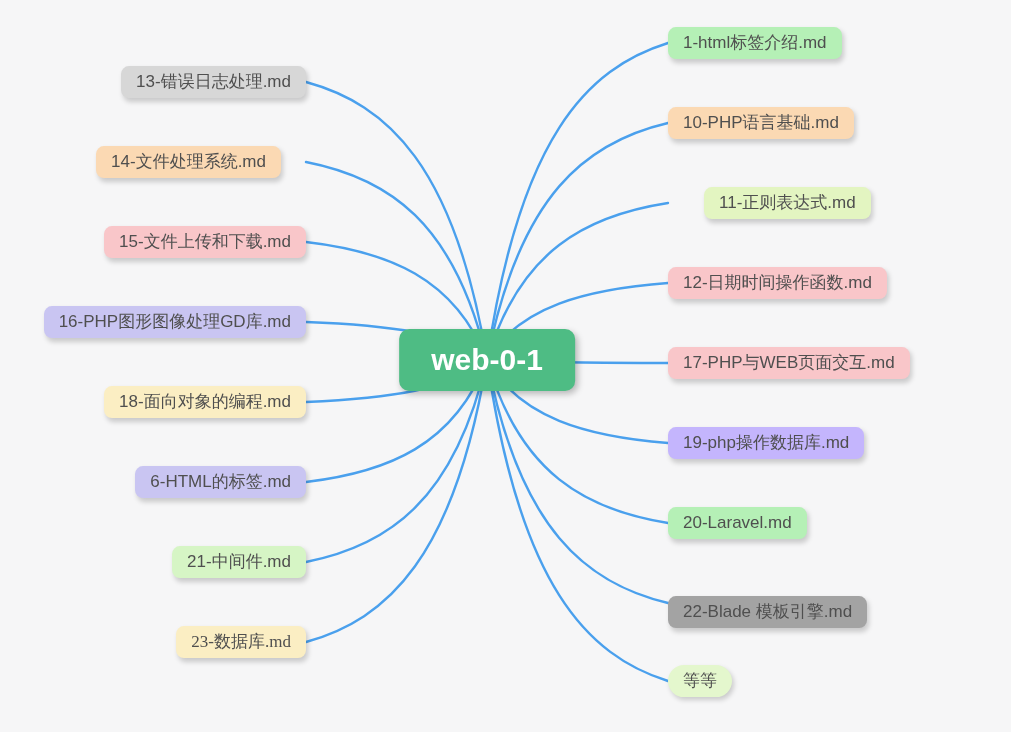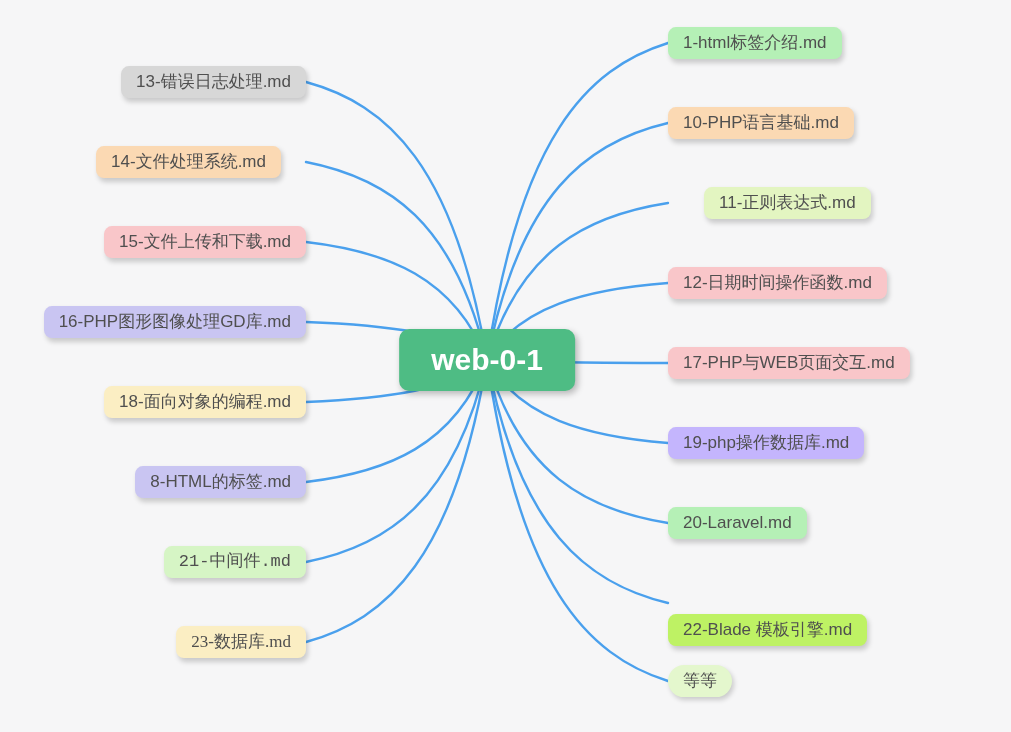--- a/index.html
+++ b/index.html
@@ -74,26 +74,26 @@
       <path d="M 487,360 C 519.58,530.1 586.55,583.56 668,603" stroke="#4aa0ed"></path>
       <path d="M 487,360 C 519.58,584.7 586.55,655.3199999999999 668,681" stroke="#4aa0ed"></path>
     </svg>
   <div class="nodes-layer">
     <div class="root-node" style="left: 487px; top: 360px; background: rgb(78, 188, 132); color: rgb(255, 255, 255);">web-0-1</div>
   <div class="node left" style="background: rgb(215, 215, 215); color: rgb(79, 79, 79); top: 82px; right: 705px;">13-错误日志处理.md</div>
       <div class="node left" style="background: rgb(251, 217, 179); color: rgb(79, 79, 79); top: 162px; right: 730px;">14-文件处理系统.md</div>
       <div class="node left" style="background: rgb(249, 198, 201); color: rgb(79, 79, 79); top: 242px; right: 705px;">15-文件上传和下载.md</div>
       <div class="node left" style="background: rgb(201, 197, 242); color: rgb(79, 79, 79); top: 322px; right: 705px;">16-PHP图形图像处理GD库.md</div>
       <div class="node left" style="background: rgb(251, 238, 195); color: rgb(79, 79, 79); top: 402px; right: 705px;">18-面向对象的编程.md</div>
-      <div class="node left" style="background: rgb(201, 197, 242); color: rgb(79, 79, 79); top: 482px; right: 705px;">8-HTML的标签.md</div>
-      <div class="node left" style="background: rgb(214, 245, 197); color: rgb(79, 79, 79); top: 562px; right: 705px; font-family: Liberation Mono, monospace;">21-中间件.md</div>
+      <div class="node left" style="background: rgb(201, 197, 242); color: rgb(79, 79, 79); top: 482px; right: 705px;">6-HTML的标签.md</div>
+      <div class="node left" style="background: rgb(214, 245, 197); color: rgb(79, 79, 79); top: 562px; right: 705px;">21-中间件.md</div>
       <div class="node left" style="background: rgb(251, 238, 195); color: rgb(79, 79, 79); top: 642px; right: 705px; font-family: Liberation Serif, serif;">23-数据库.md</div>
       <div class="node right" style="background: rgb(181, 240, 182); color: rgb(79, 79, 79); top: 43px; left: 668px;">1-html标签介绍.md</div>
       <div class="node right" style="background: rgb(251, 217, 179); color: rgb(79, 79, 79); top: 123px; left: 668px;">10-PHP语言基础.md</div>
       <div class="node right" style="background: rgb(227, 245, 193); color: rgb(79, 79, 79); top: 203px; left: 668px; margin-left: 36px;">11-正则表达式.md</div>
       <div class="node right" style="background: rgb(249, 198, 201); color: rgb(79, 79, 79); top: 283px; left: 668px;">12-日期时间操作函数.md</div>
       <div class="node right" style="background: rgb(249, 198, 201); color: rgb(79, 79, 79); top: 363px; left: 668px;">17-PHP与WEB页面交互.md</div>
       <div class="node right" style="background: #c4b5fd; color: rgb(79, 79, 79); top: 443px; left: 668px;">19-php操作数据库.md</div>
       <div class="node right" style="background: rgb(181, 240, 182); color: rgb(79, 79, 79); top: 523px; left: 668px;">20-Laravel.md</div>
-      <div class="node right" style="background: #bef264; color: rgb(79, 79, 79); top: 630px; left: 668px;">22-Blade 模板引擎.md</div>
+      <div class="node right" style="background: #a3a3a3; color: rgb(79, 79, 79); top: 612px; left: 668px;">22-Blade 模板引擎.md</div>
       <div class="node right" style="background: rgb(228, 247, 205); color: rgb(79, 79, 79); top: 681px; left: 668px; border-radius: 19px;">等等</div>
     </div>
 </div>
 
 </body></html>

